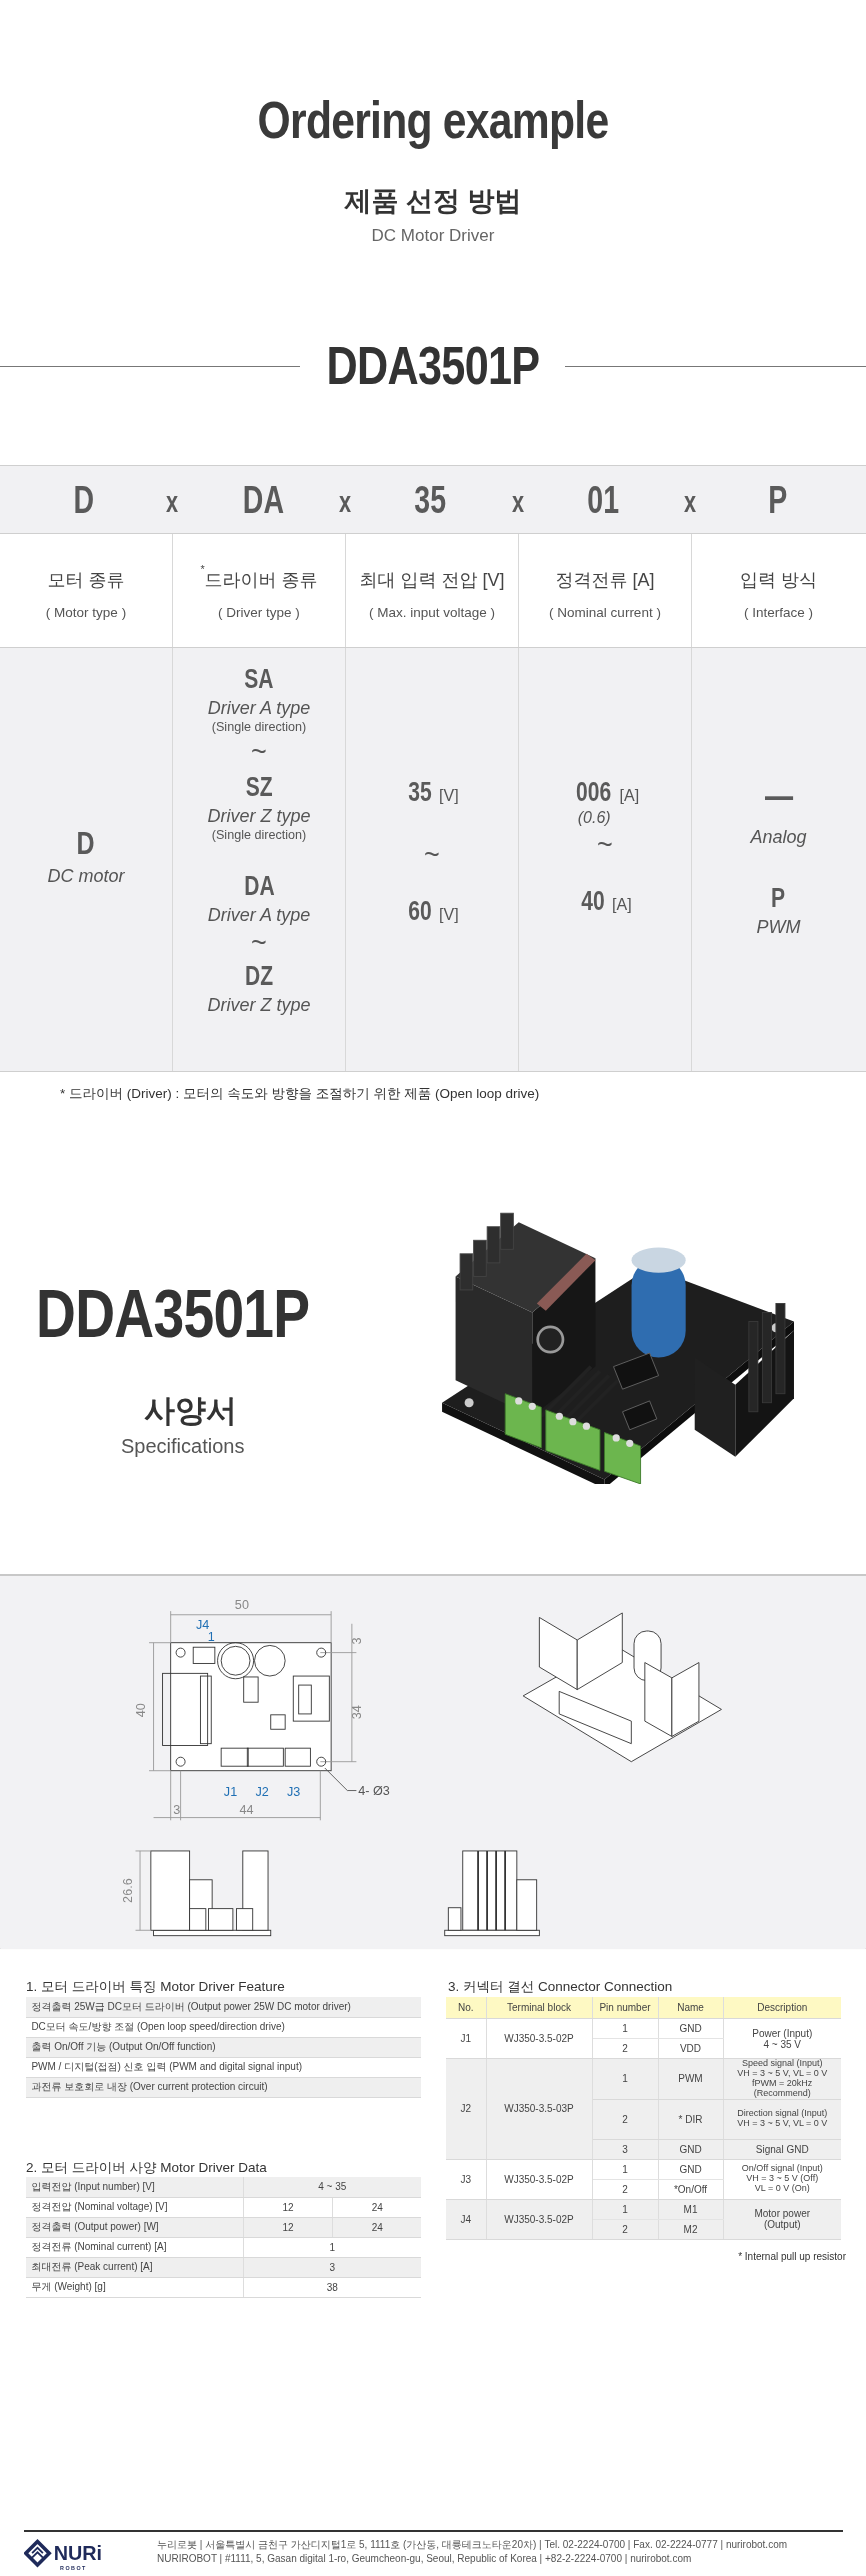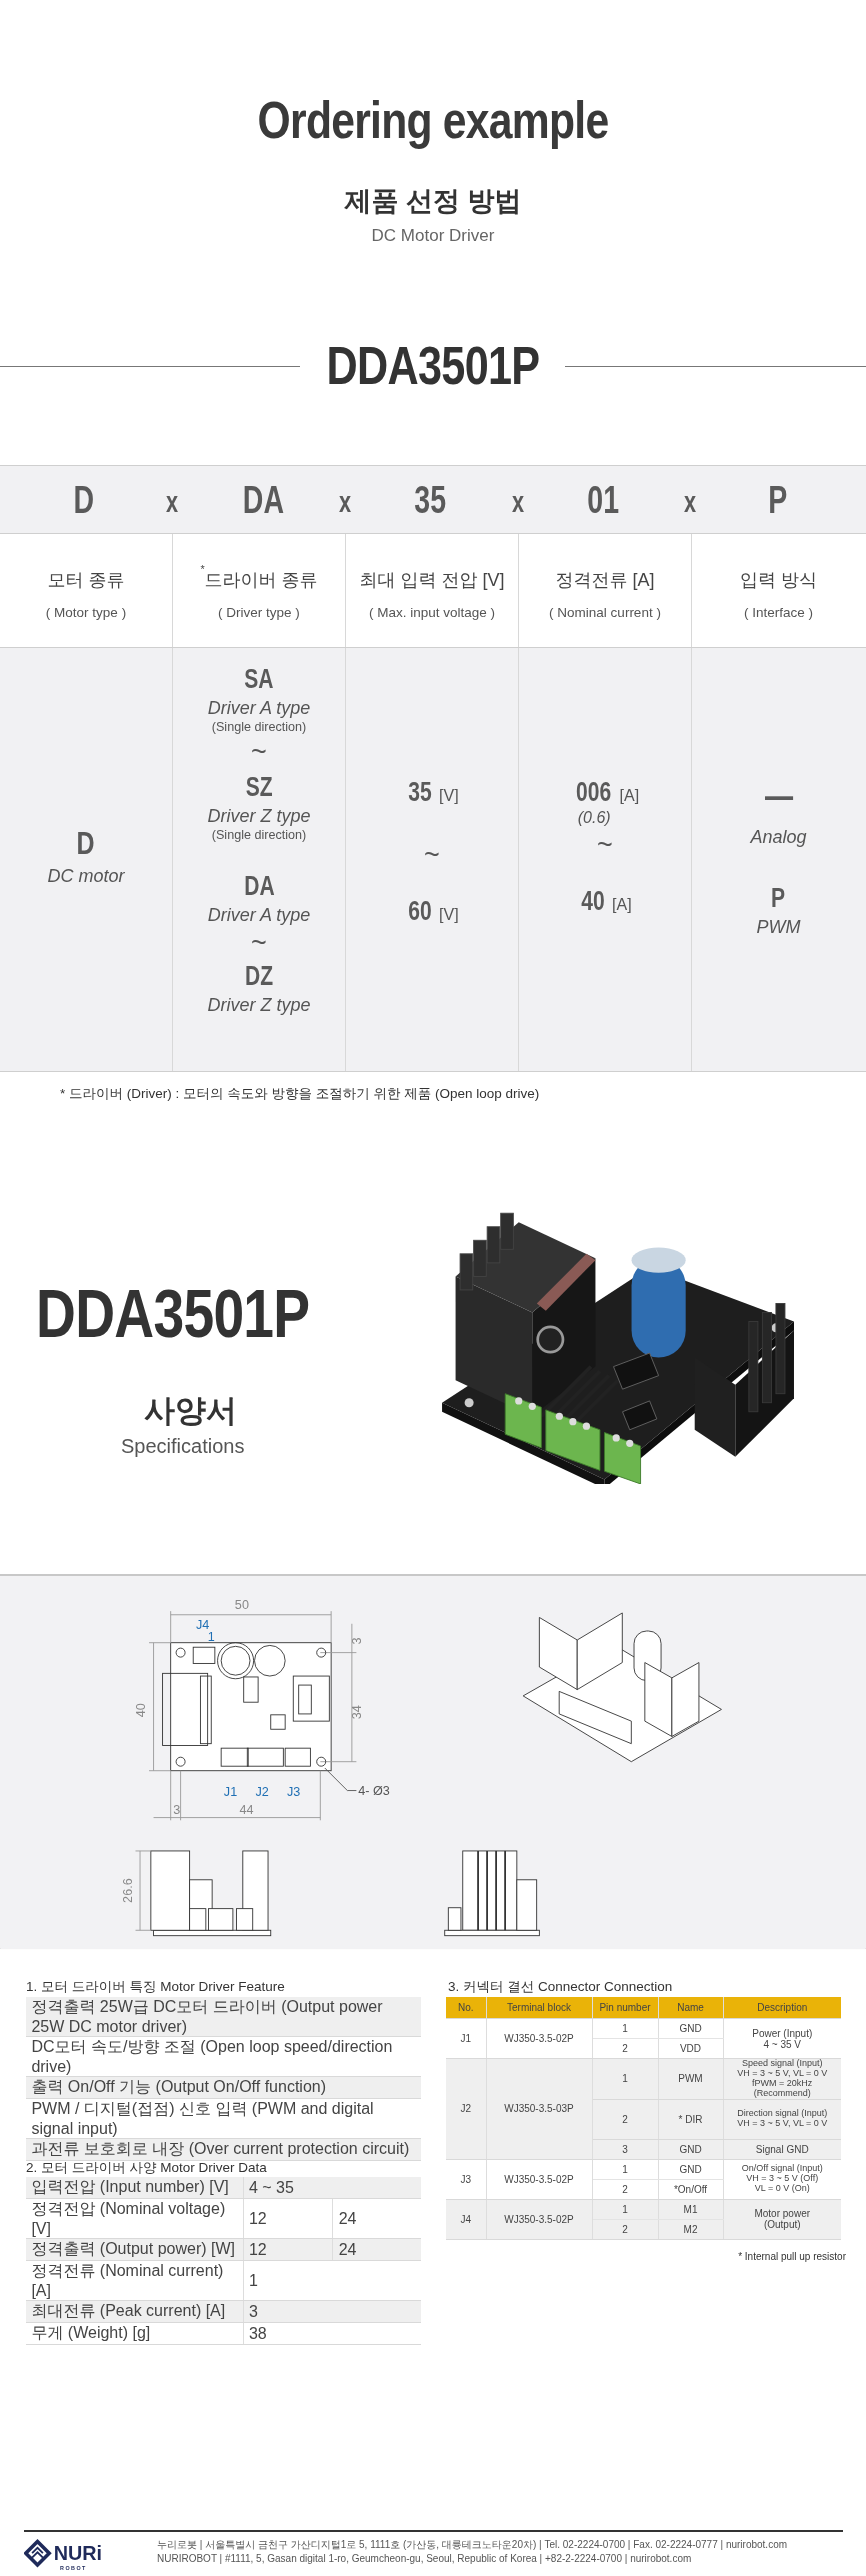--- a/index.html
+++ b/index.html
@@ -40,29 +40,29 @@
   .hero-model { position: absolute; top: 1274px; left: 36px; font-weight: 700; font-size: 69px; color: #333; transform: scaleX(0.8); transform-origin: left; letter-spacing: -0.9px; }
   .hero-kr { position: absolute; top: 1390px; left: 144px; font-size: 31px; color: #333; font-weight: 700; }
   .hero-en { position: absolute; top: 1435px; left: 121px; font-size: 20px; color: #555; }
   .product { position: absolute; top: 1159px; left: 424px; width: 379px; height: 325px; }
 
   
   .draw-sec { position: absolute; top: 1574px; left: 0; width: 866px; height: 375px; background: #f2f2f4; border-top: 2.7px solid #c8c8c8; border-bottom: 1.8px solid #c8c8c8; }
 
   
   .sec-title { position: absolute; font-size: 13.5px; color: #333; }
-  .tbl { position: absolute; border-collapse: collapse; font-size: 16px; color: #444; }
+  .tbl { position: absolute; border-collapse: collapse; font-size: 10px; color: #444; }
   .tbl td, .tbl th { border-bottom: 1.8px solid #d9d9d9; padding: 0 5.4px; height: 20px; }
   .feat td { background: #efefef; }
   .feat tr:nth-child(even) td { background: #ffffff; }
-  .spec td { }
+  .spec td { text-align: center; }
   .spec td.k { text-align: left; }
   .spec tr.g td { background: #efefef; }
   .conn { font-size: 10px; }
-  .conn th { background: #eab308; font-weight: normal; text-align: center; height: 21.7px; border-right: 1.8px solid #ddd; }
+  .conn th { background: #fef9c3; font-weight: normal; text-align: center; height: 21.7px; border-right: 1.8px solid #ddd; }
   .conn td { text-align: center; border-right: 1.8px solid #ddd; line-height: 1.1; }
   .conn tr.g td { background: #efefef; }
   .conn .last { border-right: none; }
   .small-note { position: absolute; top: 2251px; right: 20px; font-size: 10px; color: #333; }
 
   
   .foot-line { position: absolute; top: 2530px; left: 23.5px; width: 819px; height: 1.8px; background: #333; }
   .foot-logo { position: absolute; top: 2537px; left: 23.5px; width: 108px; height: 36px; }
   .foot-text { position: absolute; left: 157px; font-size: 10px; color: #555; white-space: nowrap; }
 </style>

